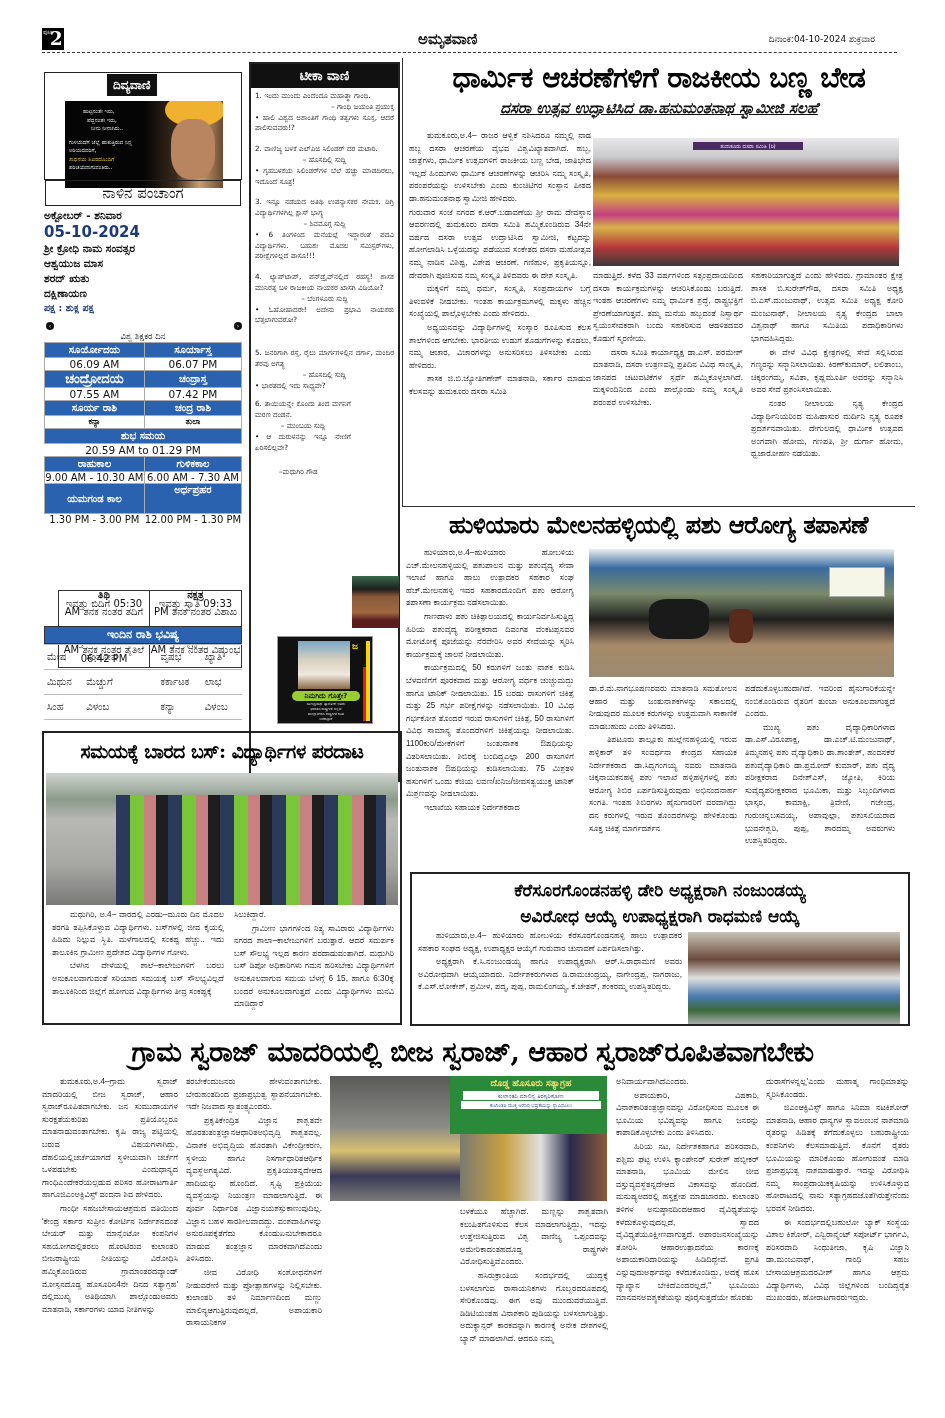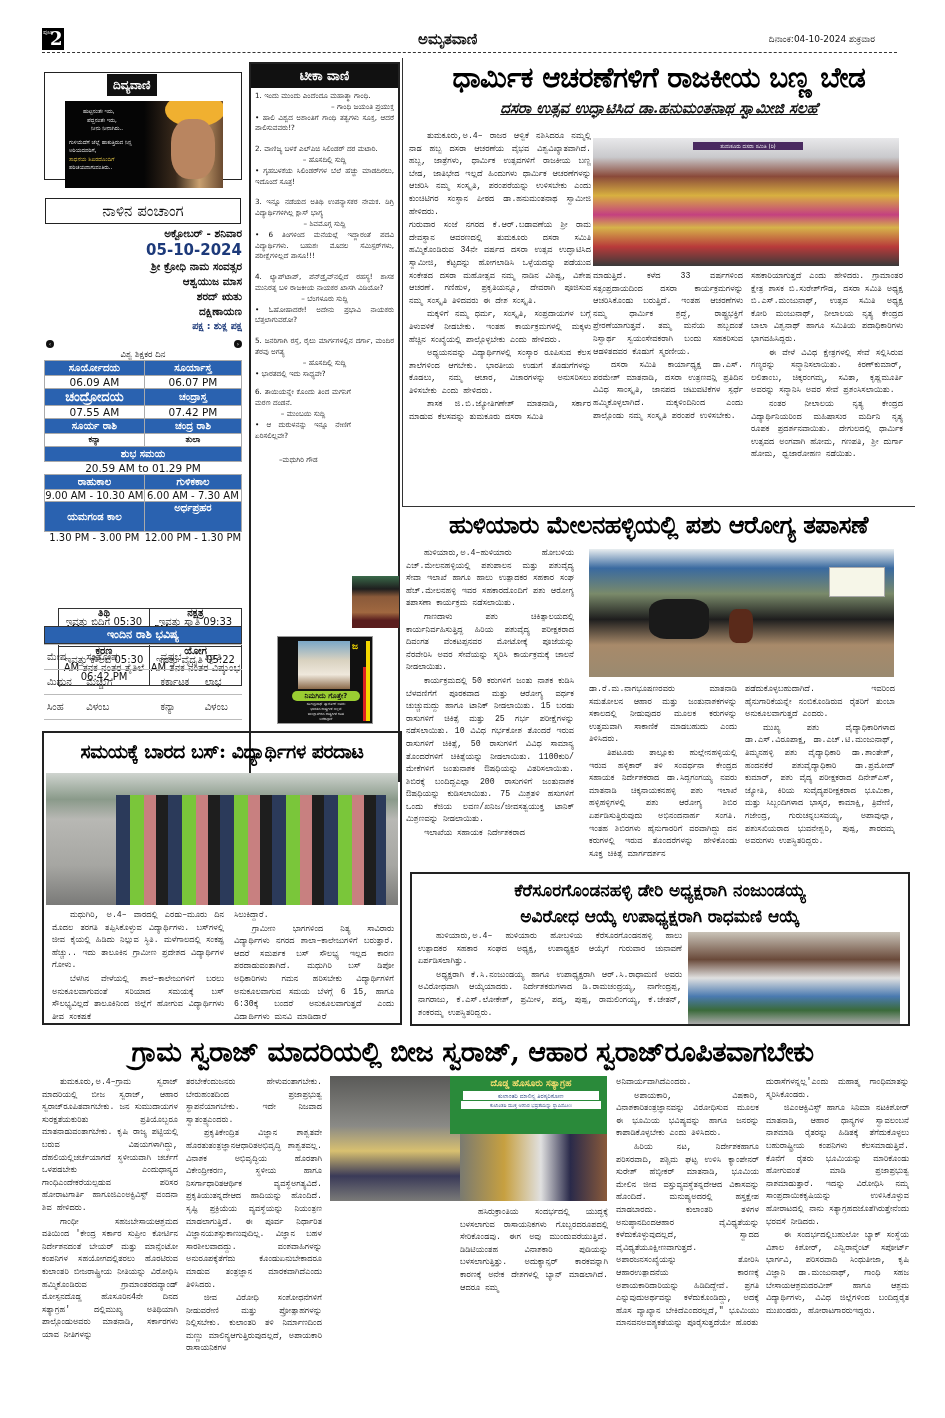--- a/index.html
+++ b/index.html
@@ -1,18 +1,18 @@
 <!DOCTYPE html>
 <html><head>
 <meta charset="utf-8">
 <style>
 *{box-sizing:border-box;margin:0;padding:0}
 body{width:945px;height:1418px;background:#fff;font-family:"DejaVu Sans",sans-serif;color:#111;position:relative;overflow:hidden}
 .abs{position:absolute}
-.txt{font-size:8.2px;line-height:12.6px;text-align:justify;color:#222;font-family:Liberation Mono, monospace}
+.txt{font-size:8.2px;line-height:12.6px;text-align:justify;color:#222;font-family:Liberation Sans, sans-serif}
 .txt p{text-indent:18px;margin-bottom:1px}
 .head-title{font-family:"DejaVu Serif",serif;font-weight:bold;text-align:center;color:#000}
 .photo{position:absolute;overflow:hidden}
 .box{border:1.5px solid #222}
 .blue{background:#2a62b0;color:#fff;font-weight:bold;text-align:center}
 .pg td{border:1px solid #aaa;text-align:center;font-size:10.5px}
 .rashi td{font-size:10px;border-top:1px solid #bbb;padding:6px 3px;color:#222;height:17px}
 </style>
 </head>
 <body>
@@ -37,25 +37,25 @@
       <div style="padding-left:18px">ಪೆದ್ದನಂತೇ ಇರು,</div>
       <div style="padding-left:22px;margin-bottom:5px">ನೀನು ನೀನಾಗಿರು..</div>
       <div>ಗುಳಿಯೆದೆಗೆ ಜೆಲ್ಲೆ ಹಾಕುತ್ತಿರುವ ನಿನ್ನ</div>
       <div>ಅರಿಯದವರಿಗೆ,</div>
       <div style="color:#f3d34a">ಸಾಧನೆಯ ಶಿಖರದೊಂದಿಗೆ</div>
       <div>ಪರಿಚಯವಾಗುವಂತಿರು..</div>
     </div>
   </div>
 </div>
 
-<div class="abs" style="left:44px;top:198px;width:198px;height:440px">
+<div class="abs" style="left:44px;top:180px;width:198px;height:440px">
   <div class="abs box" style="left:1px;top:0;width:196px;height:26px;text-align:center">
     <span style="font-size:15px;font-family:'DejaVu Serif',serif;line-height:24px">ನಾಳಿನ ಪಂಚಾಂಗ</span>
   </div>
-  <div class="abs" style="left:0;top:28px;width:198px;text-align:right;font-weight:bold">
+  <div class="abs" style="left:0;top:28px;width:198px;text-align:left;font-weight:bold">
     <div style="font-size:10.5px;line-height:15px">ಅಕ್ಟೋಬರ್ - ಶನಿವಾರ</div>
     <div style="font-size:15px;line-height:18px;color:#1d3a7a;font-family:'DejaVu Sans',sans-serif">05-10-2024</div>
     <div style="font-size:10.5px;line-height:15px">ಶ್ರೀ ಕ್ರೋಧಿ ನಾಮ ಸಂವತ್ಸರ</div>
     <div style="font-size:10.5px;line-height:15px">ಆಶ್ವಯುಜ ಮಾಸ</div>
     <div style="font-size:10.5px;line-height:15px">ಶರದ್ ಋತು</div>
     <div style="font-size:10.5px;line-height:15px">ದಕ್ಷಿಣಾಯಣ</div>
     <div style="font-size:9.5px;line-height:14px;color:#1d3a7a">ಪಕ್ಷ : ಶುಕ್ಲ ಪಕ್ಷ</div>
   </div>
   <div class="abs" style="left:2px;top:142px;width:8px;height:8px;border-radius:50%;background:#111;color:#fff;font-size:6px;text-align:center;line-height:8px">‹</div>
   <div class="abs" style="left:190px;top:142px;width:8px;height:8px;border-radius:50%;background:#111;color:#fff;font-size:6px;text-align:center;line-height:8px">›</div>
@@ -180,21 +180,21 @@
     <div style="margin-bottom:10px">
         <div>2. ವಾಣಿಜ್ಯ ಬಳಕೆ ಎಲ್‌ಪಿಜಿ ಸಿಲಿಂಡರ್ ದರ ಮಟಾರಿ.</div>
         <div style="text-align:center">– ಹೊಸದಿಲ್ಲಿ ಸುದ್ದಿ</div>
         <div>• ಗೃಹಬಳಕೆಯ ಸಿಲಿಂಡರ್‌ಗಳ ಬೆಲೆ ಹೆಚ್ಚು ಮಾಡದಿರಲು, ಇದೊಂದೆ ಸೂತ್ರ!</div>
       </div>
     <div style="margin-bottom:10px">
         <div>3. ಇನ್ನೂ ನಡೆಯದ ಅತಿಥಿ ಉಪನ್ಯಾಸಕರ ನೇಮಕ. ಡಿಗ್ರಿ ವಿದ್ಯಾರ್ಥಿಗಳಿಗಿಲ್ಲ ಕ್ಲಾಸ್ ಭಾಗ್ಯ</div>
         <div style="text-align:center">– ಶಿವಮೊಗ್ಗ ಸುದ್ದಿ</div>
         <div>• 6 ತಿಂಗಳಿಂದ ಮನೆಯಲ್ಲೆ ಇದ್ದಾರಂತೆ ಪದವಿ ವಿದ್ಯಾರ್ಥಿಗಳು. ಬಹುಶಃ ಮೊದಲ ಸೆಮಿಸ್ಟರ್‌ಗಳು, ಪರೀಕ್ಷೆಗಳಿಲ್ಲದೆ ಪಾಸೂ!!!</div>
       </div>
-    <div style="margin-bottom:10px">
+    <div style="margin-bottom:22px">
         <div>4. ಲ್ಯಾಪ್‌ಟಾಪ್, ಪೆನ್‌ಡ್ರೈವ್‌ನಲ್ಲಿದೆ ರಹಸ್ಯ! ಶಾಸಕ ಮುನಿರತ್ನ ಬಳಿ ರಾಜಕೀಯ ನಾಯಕರ ಖಾಸಗಿ ವಿಡಿಯೋ?</div>
         <div style="text-align:center">– ಬೆಂಗಳೂರು ಸುದ್ದಿ</div>
         <div>• ಓಹೋಹಾದರೇ! ಅದೇನು ಪ್ರಭಾವಿ ನಾಯಕರು ಬೆತ್ತಲಾಗುವರೋ?</div>
       </div>
     <div style="margin-bottom:8px">
         <div>5. ಜನರಿಗಾಗಿ ರಸ್ತೆ, ರೈಲು ಮಾರ್ಗಗಳಲ್ಲಿನ ದರ್ಗಾ, ಮಂದಿರ ತೆರವು ಅಗತ್ಯ</div>
         <div style="text-align:center">– ಹೊಸದಿಲ್ಲಿ ಸುದ್ದಿ</div>
         <div>• ಭಾರತದಲ್ಲಿ ಇದು ಸಾಧ್ಯವೇ?</div>
       </div>
     <div style="width:96px">
@@ -307,20 +307,21 @@
   <div class="photo" style="left:300px;top:46px;width:134px;height:125px;background:linear-gradient(180deg,#5a5a58 0%,#8a8a86 40%,#d8c070 60%,#3a3a58 80%,#7a7a78 100%)">
     <div class="abs" style="left:120px;top:0;width:150px;height:58px;background:#2a8a3a;color:#fff;padding:2px"></div>
   </div>
   <div class="abs" style="left:425px;top:46px;width:152px;height:58px;background:#2a8a3a;color:#fff;text-align:center;overflow:hidden">
     <div style="font-size:9px;font-weight:bold;color:#f5e070;line-height:14px">ದೊಡ್ಡ ಹೊಸೂರು ಸತ್ಯಾಗ್ರಹ</div>
     <div style="font-size:6px;background:#fff;color:#1d3a7a;margin:1px 8px;line-height:9px">ಕುಲಾಂತರಿ ಮಾಲಿನ್ಯ ತಿರಸ್ಕರಿಸೋಣ</div>
     <div style="font-size:5px;background:#fff;color:#1d3a7a;margin:1px 6px;line-height:8px">ಕುಲಾಂತರಿ ಮುಕ್ತ ಆಹಾರ ಭದ್ರತೆಯನ್ನು ಸ್ಥಾಪಿಸೋಣ</div>
   </div>
   <div class="photo" style="left:430px;top:104px;width:147px;height:67px;background:linear-gradient(90deg,#7a7a70 0%,#c7a040 30%,#e0e0e0 55%,#2a2a4a 75%,#8a5a3a 100%)"></div>
   <div class="abs txt" style="left:430px;top:176px;width:148px;height:200px;overflow:hidden">
+    <p style="text-indent:0">ಬಳಕೆಯೂ ಹೆಚ್ಚಾಗಿದೆ. ಮಣ್ಣನ್ನು ಶಾಶ್ವತವಾಗಿ ಕಲುಷಿತಗೊಳಿಸುವ ಕೆಲಸ ಮಾಡಲಾಗುತ್ತಿದ್ದು, ಇದನ್ನು ಉತ್ತೇಜಿಸುತ್ತಿರುವ ವಿಶ್ವ ವಾಣಿಜ್ಯ ಒಪ್ಪಂದವನ್ನು ಅಮೇರಿಕಾದಂತಹದೊಡ್ಡ ರಾಷ್ಟ್ರಗಳೇ ವಿರೋಧಿಸುತ್ತಿವೆಎಂದರು.</p>
     <p>ಹಸಿರುಕ್ರಾಂತಿಯ ಸಂದರ್ಭದಲ್ಲಿ ಯುದ್ಧಕ್ಕೆ ಬಳಸಲಾಗುವ ರಾಸಾಯನಿಕಗಳು ಗೊಬ್ಬರದರೂಪದಲ್ಲಿ ಸೇರಿಕೊಂಡವು. ಈಗ ಅವು ಮುಂದುವರೆಯುತ್ತಿವೆ. ಡಿಡಿಟಿಯಂತಹ ವಿನಾಶಕಾರಿ ಪುಡಿಯನ್ನು ಬಳಸಲಾಗುತ್ತಿತ್ತು. ಅದುಕ್ಯಾನ್ಸರ್ ಕಾರಕವನ್ನಾಗಿ ಕಾರಣಕ್ಕೆ ಅನೇಕ ದೇಶಗಳಲ್ಲಿ ಬ್ಯಾನ್ ಮಾಡಲಾಗಿದೆ. ಆದರೂ ನಮ್ಮ</p>
   </div>
   <div class="abs txt" style="left:586px;top:46px;width:143px;height:330px;overflow:hidden">
     <p style="text-indent:0">ಅನಿವಾರ್ಯವಾಗಿದೆಎಂದರು.</p>
     <p>ಅಪಾಯಕಾರಿ, ವಿಷಕಾರಿ, ವಿನಾಶಕಾರಿತಂತ್ರಜ್ಞಾನವನ್ನು ವಿರೋಧಿಸುವ ಮೂಲಕ ಈ ಭೂಮಿಯ ಭವಿಷ್ಯವನ್ನು ಹಾಗೂ ಜನರನ್ನು ಕಾಪಾಡಿಕೊಳ್ಳಬೇಕು ಎಂದು ತಿಳಿಸಿದರು.</p>
     <p>ಹಿರಿಯ ನಟ, ನಿರ್ದೇಶಕಹಾಗೂ ಪರಿಸರವಾದಿ, ಪಶ್ಚಿಮ ಘಟ್ಟ ಉಳಿಸಿ ಕ್ಯಾಂಪೇನರ್ ಸುರೇಶ್ ಹೆಬ್ಳೀಕರ್ ಮಾತನಾಡಿ, ಭೂಮಿಯ ಮೇಲಿನ ಜೀವ ವಸ್ತುವ್ಯವಸ್ಥೆತನ್ನದೇಆದ ವಿಕಾಸವನ್ನು ಹೊಂದಿದೆ. ಮನುಷ್ಯಅದರಲ್ಲಿ ಹಸ್ತಕ್ಷೇಪ ಮಾಡಬಾರದು. ಕುಲಾಂತರಿ ತಳಿಗಳ ಅನುಷ್ಠಾನದಿಂದಆಹಾರ ವೈವಿಧ್ಯತೆಯನ್ನು ಕಳೆದುಕೊಳ್ಳುವುದಲ್ಲದೆ, ಸ್ವಾದದ ವೈವಿಧ್ಯತೆಯೂಕ್ಷೀಣವಾಗುತ್ತದೆ. ಅಪಾರಜನಸಂಖ್ಯೆಯನ್ನು ತೋರಿಸಿ ಆಹಾರಉತ್ಪಾದನೆಯ ಕಾರಣಕ್ಕೆ ಅಪಾಯಕಾರಿದಾರಿಯನ್ನು ಹಿಡಿದಿದ್ದೇವೆ. ಪ್ರಗತಿ ಎನ್ನುವುದುಅರ್ಥವನ್ನು ಕಳೆದುಕೊಂಡಿದ್ದು, ಅದಕ್ಕೆ ಹೊಸ ವ್ಯಾಖ್ಯಾನ ಬೇಕಿದೆಎಂದರಲ್ಲದೆ," ಭೂಮಿಯು ಮಾನವನಅವಶ್ಯಕತೆಯನ್ನು ಪೂರೈಸುತ್ತದೆಯೇ ಹೊರತು</p>
   </div>
   <div class="abs txt" style="left:736px;top:46px;width:143px;height:330px;overflow:hidden">
     <p style="text-indent:0">ದುರಾಸೆಗಳನ್ನಲ್ಲ'ಎಂದು ಮಹಾತ್ಮ ಗಾಂಧಿಮಾತನ್ನು ಸ್ಮರಿಸಿಕೊಂಡರು.</p>
     <p>ಜಿಎಂಆಕ್ಟಿವಿಸ್ಟ್ ಹಾಗೂ ಸಿನಿಮಾ ನಟಕಿಶೋರ್ ಮಾತನಾಡಿ, ಆಹಾರ ಧಾನ್ಯಗಳ ಸ್ವಾವಲಂಬನೆ ನಾಶಮಾಡಿ ರೈತರನ್ನು ಹಿಡಿತಕ್ಕೆ ತೆಗೆದುಕೊಳ್ಳಲು ಬಹುರಾಷ್ಟ್ರೀಯ ಕಂಪನಿಗಳು ಕೆಲಸಮಾಡುತ್ತಿವೆ. ಕೊನೆಗೆ ರೈತರು ಭೂಮಿಯನ್ನು ಮಾರಿಕೊಂಡು ಹೋಗುವಂತೆ ಮಾಡಿ ಪ್ರಜಾಪ್ರಭುತ್ವ ನಾಶಮಾಡುತ್ತಾರೆ. ಇದನ್ನು ವಿರೋಧಿಸಿ ನಮ್ಮ ಸಾಂಪ್ರದಾಯಿಕಕೃಷಿಯನ್ನು ಉಳಿಸಿಕೊಳ್ಳುವ ಹೋರಾಟದಲ್ಲಿ ನಾನು ಸತ್ಯಾಗ್ರಹದಜೊತೆಗಿರುತ್ತೇನೆಂದು ಭರವಸೆ ನೀಡಿದರು.</p>

